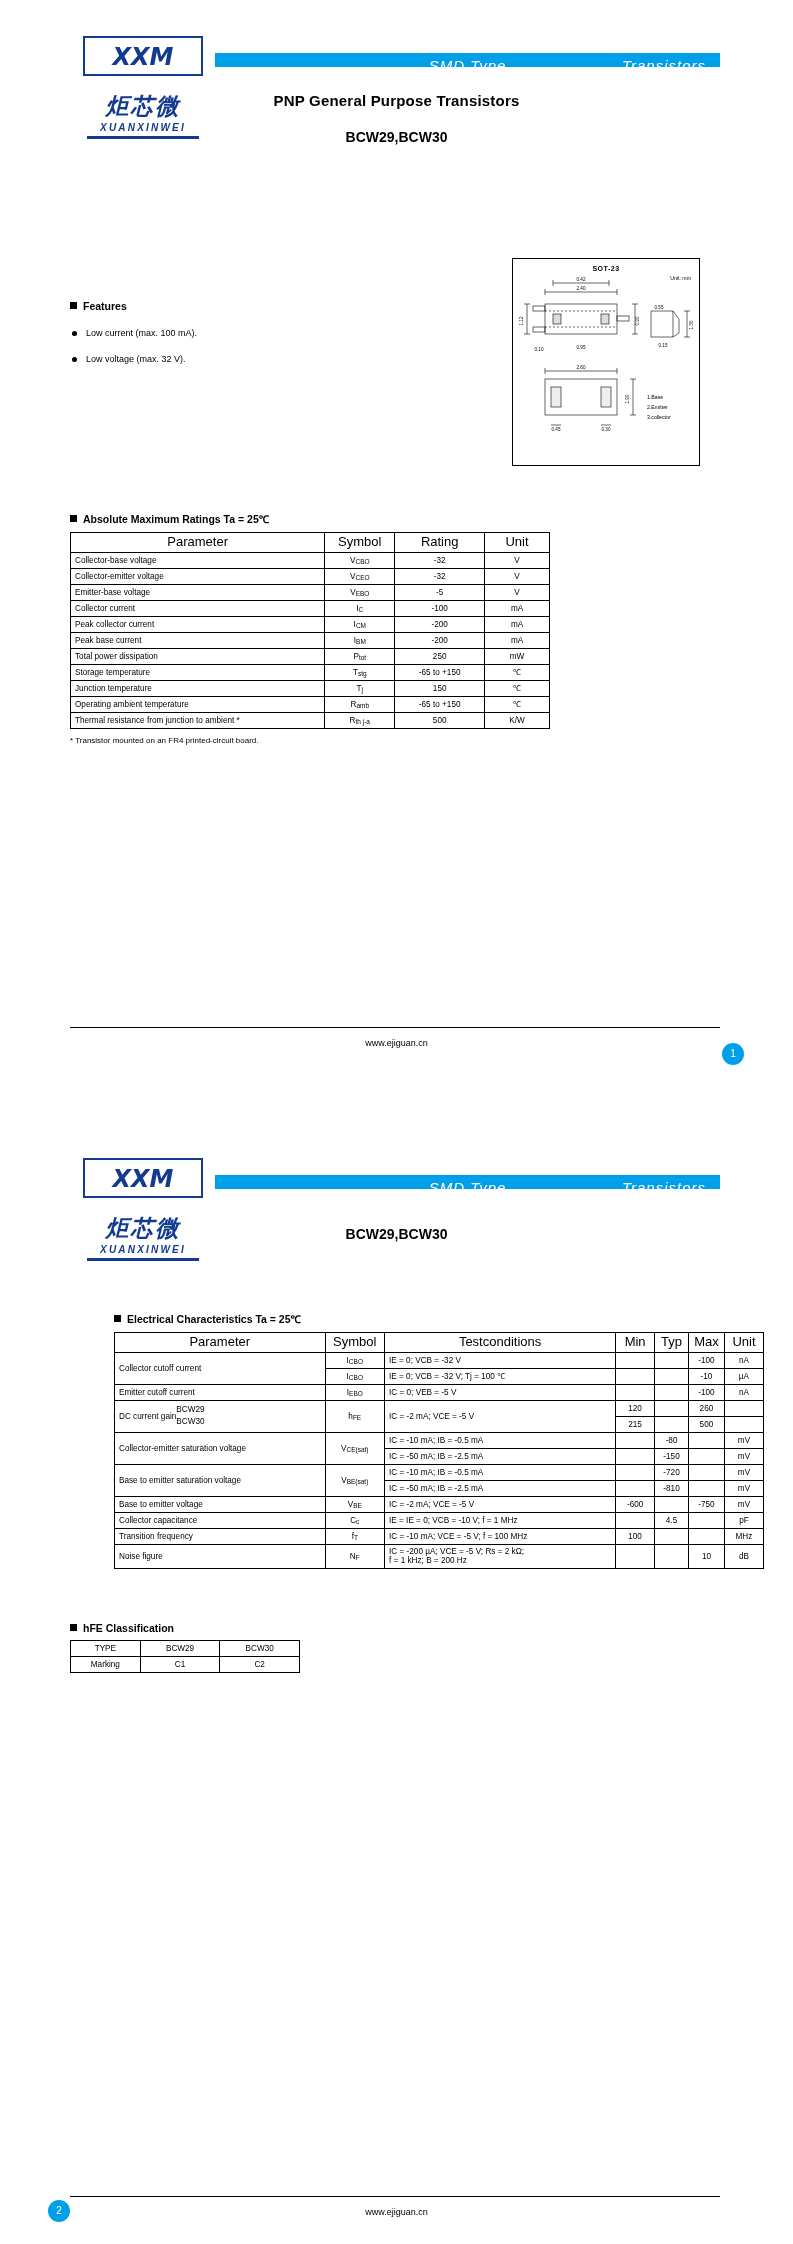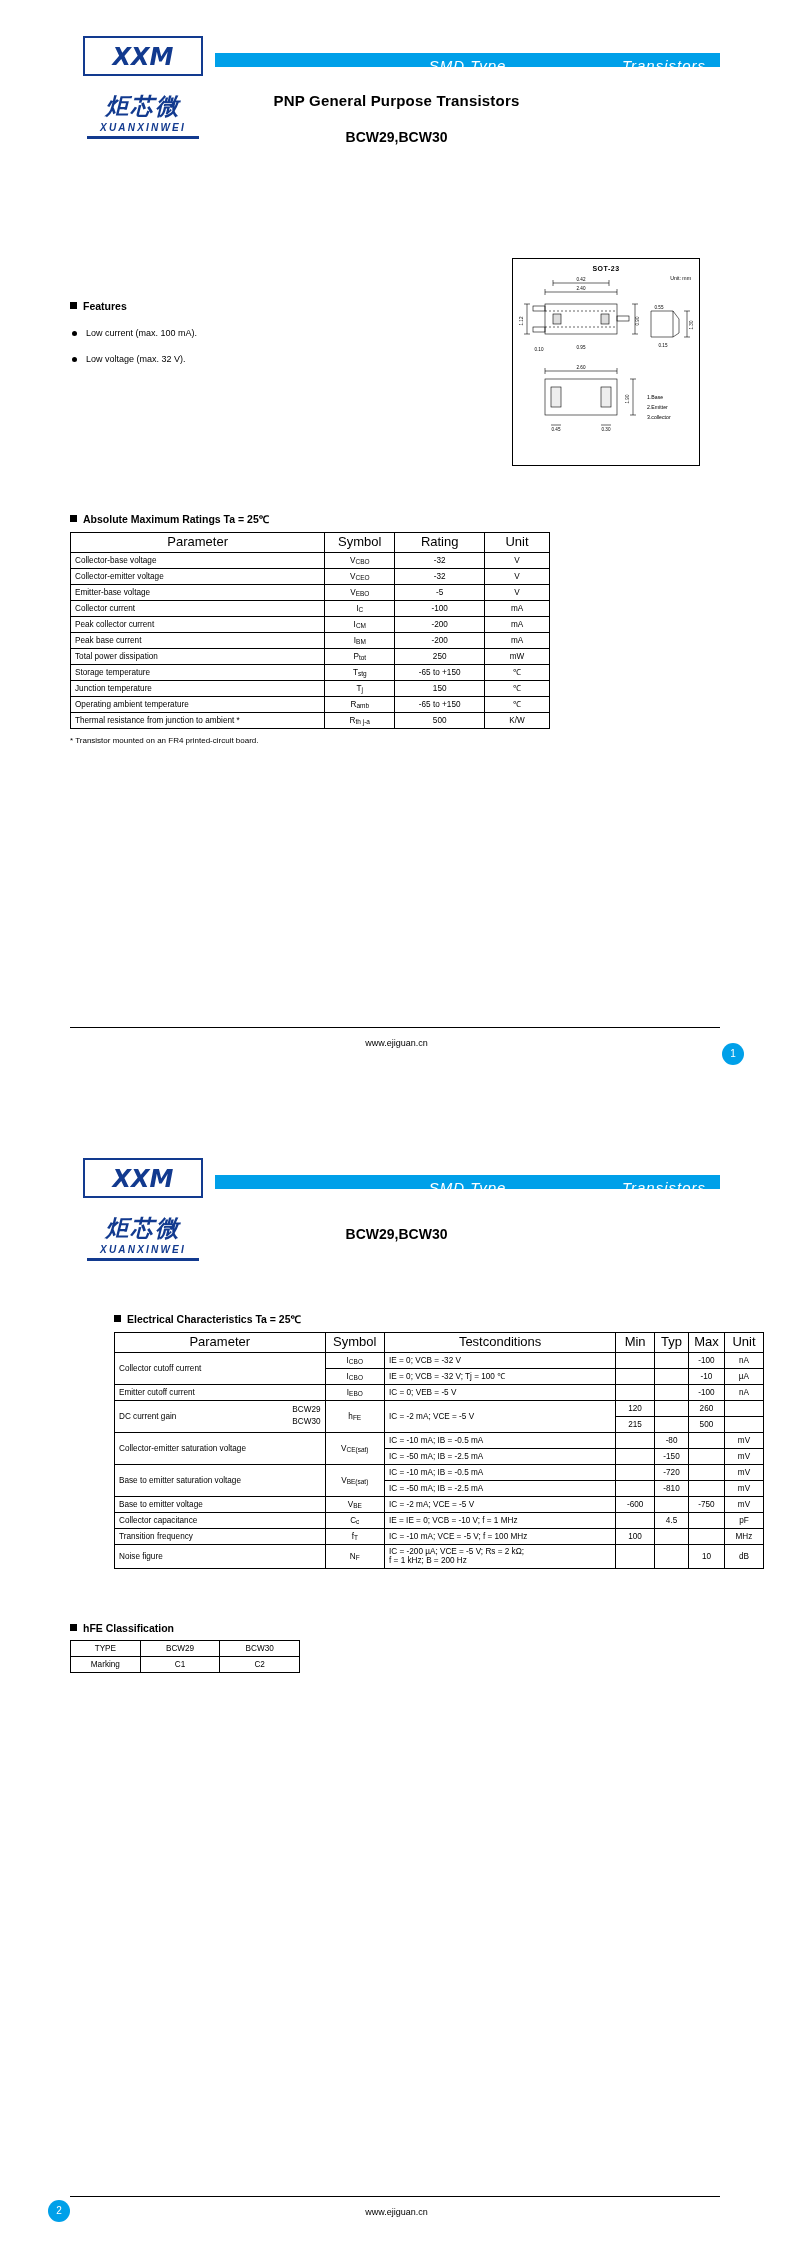--- a/index.html
+++ b/index.html
@@ -438,21 +438,21 @@
             <td class="lft">Emitter cutoff current</td>
             <td class="ctr"><span>I</span><span class="sub">EBO</span></td>
             <td class="lft">IC = 0; VEB = -5 V</td>
             <td class="ctr"></td>
             <td class="ctr"></td>
             <td class="ctr">-100</td>
             <td class="ctr">nA</td>
           </tr>
           <tr>
             <td class="lft" rowspan="2">
-              <div style="display:flex;justify-content:space-between;align-items:center;">
+              <div style="display:flex;align-items:center;">
                 <span>DC current gain</span>
                 <span style="text-align:right;line-height:1.5;">BCW29<br>BCW30</span>
               </div>
             </td>
             <td class="ctr" rowspan="2"><span>h</span><span class="sub">FE</span></td>
             <td class="lft" rowspan="2">IC = -2 mA; VCE = -5 V</td>
             <td class="ctr">120</td>
             <td class="ctr"></td>
             <td class="ctr">260</td>
             <td class="ctr"></td>

